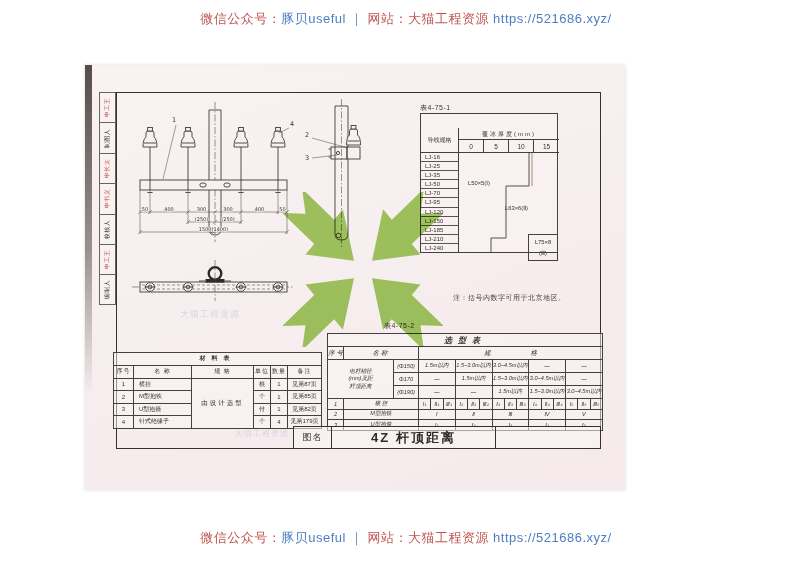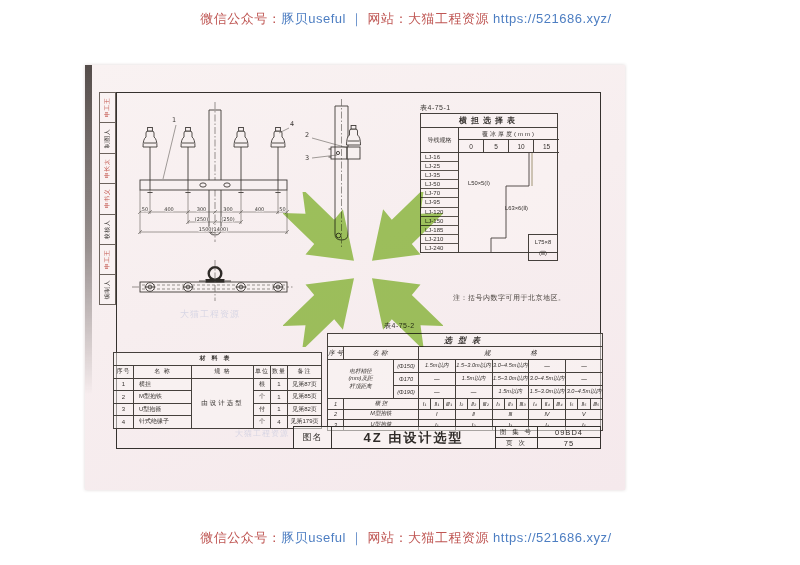--- a/index.html
+++ b/index.html
@@ -264,21 +264,20 @@
       <rect class="dark" x="95.5" y="189" width="19" height="3.6"></rect>
       <line class="ln" x1="89" y1="191" x2="95.5" y2="191"></line>
         <line class="ln" x1="114.5" y1="191" x2="121" y2="191"></line>
     </g>
     <line class="cl" x1="105" y1="170" x2="105" y2="211"></line>
   </svg>
 
   <div id="sel-table">
     <div class="caption" style="left:0;top:0;">表4-75-1</div>
     <div id="sel-box">
-      <div class="sel-abs" id="sel-title">横担选择表</div>
       <div class="sel-abs" id="sel-corner">导线规格</div>
       <div class="sel-abs" id="sel-iceh">覆冰厚度(mm)</div>
       <div class="sel-abs" id="ice-vals">
           <div class="ice-cell">0</div>
           <div class="ice-cell">5</div>
           <div class="ice-cell">10</div>
           <div class="ice-cell">15</div>
         </div>
       <div class="sel-abs" id="lj-col">
           <div class="lj-cell">LJ-16</div>
@@ -443,31 +442,21 @@
           <td class="mname">针式绝缘子</td>
           <td>个</td>
           <td>4</td>
           <td>见第179页</td>
         </tr>
       </tbody>
   </table>
 
   <div id="title-block">
     <div id="tb-name-label">图名</div>
-    <div id="tb-drawing-name">4Z 由设计选型</div>
-    <div id="tb-right">
-      <div class="tb-row">
-        <div class="tb-lab">图 集 号</div>
-        <div class="tb-val">09BD4</div>
-      </div>
-      <div class="tb-row">
-        <div class="tb-lab">页  次</div>
-        <div class="tb-val">75</div>
-      </div>
-    </div>
+    <div id="tb-drawing-name">4Z 杆顶距离</div>
   </div>
 
   <div class="ghost" style="left:95px;top:243px;">大猫工程资源</div>
   <div class="ghost" style="left:150px;top:363px;font-size:8px;">大猫工程资源</div>
 
   <svg id="wm-x" width="160" height="155" viewBox="0 0 160 143" preserveAspectRatio="none">
     <g id="xg" fill="#9cca58">
       <path id="xarm" d="M71,63.5 L22.5,57.7 L31.2,48.0 L-0.9,19.3 L22.5,20.1 L19.1,-3.1 L51.2,25.6 L59.9,15.9 Z"></path>
       <use href="#xarm" transform="translate(160,0) scale(-1,1)"></use>
       <use href="#xarm" transform="translate(0,143) scale(1,-1)"></use>

